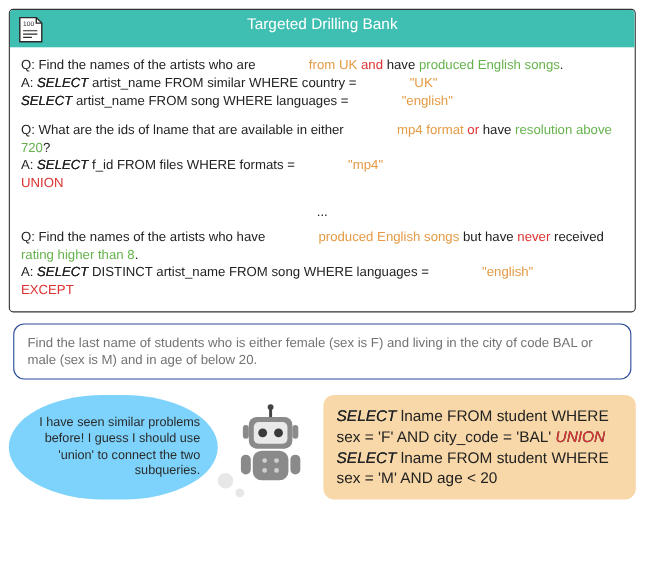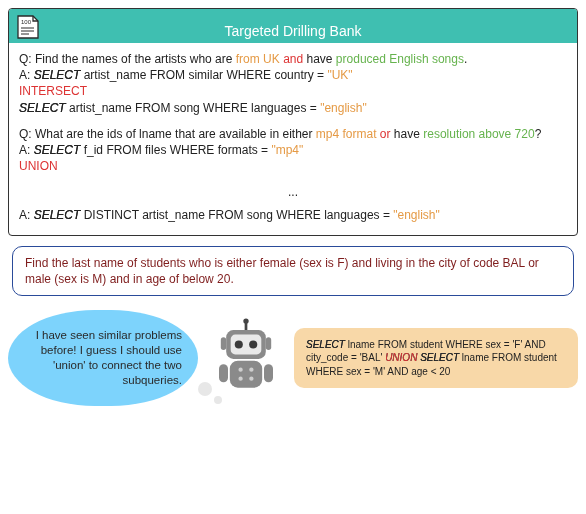--- a/index.html
+++ b/index.html
@@ -16,21 +16,21 @@
     border: 1.5px solid #333;
     border-radius: 4px;
     overflow: hidden;
     background: #fff;
     margin-bottom: 10px;
   }
   .card-header {
     background: #3fbfb1;
     color: #fff;
     display: flex;
-    align-items: flex-end;
+    align-items: flex-start;
     padding: 4px 8px;
     gap: 10px;
   }
   .card-header-title {
     flex: 1;
     text-align: center;
     font-size: 14px;
   }
   .doc-icon {
     width: 22px;
@@ -39,27 +39,27 @@
   }
   .card-body {
     padding: 8px 10px 10px 10px;
     line-height: 1.35;
   }
   .example { margin-bottom: 10px; }
   .ellipsis { text-align: center; margin: 6px 0; }
   .kw { text-shadow: 0 0 0.6px #555, 0 0 0.6px #555; font-style: italic; } 
   .red { color: #d33; }
   .green { color: #66b34e; }
-  .orange { color: #e59a45; }
+  .orange { color: #e59a45; margin-left: 45px; }
   .task-box {
     border: 1.5px solid #2a4b9a;
     border-radius: 10px;
     padding: 8px 12px;
     margin: 4px 4px 14px 4px;
-    color: #7f1d1d;
+    color: #737373;
     line-height: 1.35;
   }
   .bottom-row {
     display: flex;
     align-items: center;
     gap: 8px;
     padding: 0 0 4px 0;
   }
   .thought {
     position: relative;
@@ -95,21 +95,21 @@
     flex: 0 0 auto;
     width: 80px;
     display: flex;
     justify-content: center;
   }
   .answer {
     flex: 1;
     background: #f8d8a8;
     border-radius: 10px;
     padding: 10px 12px;
-    font-size: 10px;
+    font-size: 14px;
     line-height: 1.35;
   }
 </style>
 </head>
 <body>
 
 <div class="card">
   <div class="card-header">
     <svg class="doc-icon" viewBox="0 0 22 26">
       <path d="M1 3 L16 3 L21 8 L21 25 L1 25 Z" fill="#fff" stroke="#2a2a2a" stroke-width="1.3"></path>
@@ -125,42 +125,45 @@
 
   <div class="card-body">
 
     <div class="example">
       <div>
         <span>Q: Find the names of the artists who are </span><span class="orange">from UK</span><span class="red"> and </span><span>have </span><span class="green">produced English songs</span><span>.</span>
       </div>
       <div>
         <span>A: </span><span class="kw">SELECT</span><span> artist_name FROM similar WHERE country  = </span><span class="orange">"UK"</span>
       </div>
-      <div class="red">INTERSECT</div>
       <div>
         <span class="kw">SELECT</span><span> artist_name FROM song WHERE languages  =  </span><span class="orange">"english"</span>
       </div>
     </div>
 
     <div class="example">
       <div>
         <span>Q: What are the ids of lname that are available in either </span><span class="orange">mp4 format</span><span class="red"> or </span><span>have </span><span class="green">resolution above 720</span><span>?</span>
       </div>
       <div>
         <span>A: </span><span class="kw">SELECT</span><span> f_id FROM files WHERE formats = </span><span class="orange">"mp4"</span>
       </div>
       <div class="red">UNION</div>
     </div>
 
     <div class="ellipsis">...</div>
 
     <div class="example" style="margin-bottom:2px">
       <div>
+        <span>Q: Find the names of the artists who have </span><span class="orange">produced English songs</span><span> but have </span><span class="red">never</span><span> received </span><span class="green">rating higher than 8</span><span>.</span>
+      </div>
+      <div>
         <span>A: </span><span class="kw">SELECT</span><span> DISTINCT artist_name FROM song WHERE languages  =  </span><span class="orange">"english"</span>
       </div>
+      <div class="red">EXCEPT</div>
     </div>
 
   </div>
 </div>
 
 <div class="task-box">
   <span>Find the last name of students who is either female (sex is F) and living in the city of code BAL or male (sex is M) and in age of below 20.</span>
 </div>
 
 <div class="bottom-row">

